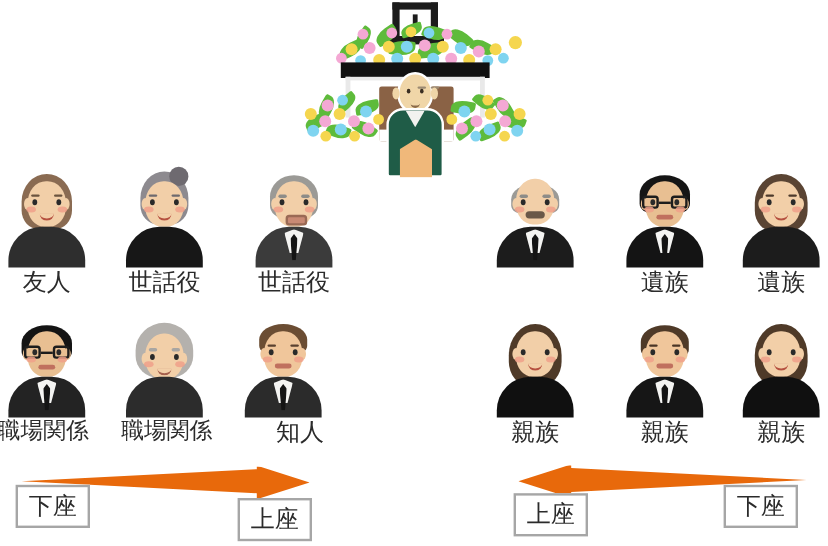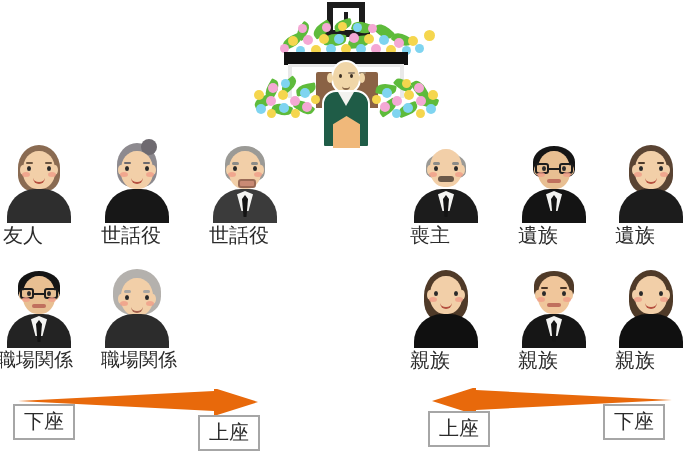--- a/index.html
+++ b/index.html
@@ -94,21 +94,21 @@
   .p-mouth{position:absolute;left:30px;top:33px;width:12px;height:4px;}
   .p-body{position:absolute;left:4px;top:44px;width:64px;height:34px;border-radius:28px 28px 0 0;}
   .p-shirt{position:absolute;left:28px;top:46px;width:16px;height:20px;background:#f4f4f2;clip-path:polygon(50% 0,100% 16%,72% 100%,28% 100%,0 16%);}
   .p-tie{position:absolute;left:33px;top:50px;width:6px;height:22px;background:#141414;clip-path:polygon(50% 0,100% 18%,74% 100%,26% 100%,0 18%);}
   .p-glasses{position:absolute;top:18px;left:17px;width:38px;height:12px;}
   .p-glasses i{position:absolute;top:0;width:14px;height:11px;border:2px solid #1d1d1d;border-radius:3px;box-sizing:border-box;}
   .p-glasses i:first-child{left:0;} .p-glasses i:last-child{right:0;}
   .p-glasses b{position:absolute;left:14px;top:5px;width:10px;height:2px;background:#1d1d1d;}
 
   .p-label{
-    font-size:20px;color:#2b2b2b;line-height:1;
+    text-align:center;font-size:20px;color:#2b2b2b;line-height:1;
     margin-top:2px;white-space:nowrap;
   }
 
   
   .arrow{position:absolute;height:30px;}
   .arrow svg{display:block;}
 
   .seatbox{
     position:absolute;border:2px solid #a6a6a6;background:#ffffff;
     font-size:20px;color:#2b2b2b;line-height:1;
@@ -302,21 +302,20 @@
       <div class="p-brow" style="left:42px;background:#8d8c88;height:3px;"></div>
       <div class="p-eye" style="left:24px;"></div>
       <div class="p-eye" style="left:44px;"></div>
       <div class="p-cheek" style="left:19px;"></div>
       <div class="p-cheek" style="left:45px;"></div>
       <div class="p-mouth" style="left:28px;top:31px;width:16px;height:6px;background:#6a5848;border-radius:3px;"></div>
       <div class="p-body" style="background:#1c1c1c;"></div>
       <div class="p-shirt"></div>
       <div class="p-tie"></div>
     </div>
-    <div class="p-label">喪主</div>
   </div>
 
   <div class="person" style="left:518px;top:145px;">
     <div class="fig">
       <div class="p-hair" style="left:15px;top:1px;width:42px;height:32px;background:#151515;border-radius:50% 50% 26% 26%;"></div>
       <div class="p-head" style="background:#e8bf92;"></div>
       <div class="p-ear" style="left:16px;background:#e8bf92;"></div>
       <div class="p-ear" style="right:16px;background:#e8bf92;"></div>
       <div class="p-eye" style="left:24px;"></div>
       <div class="p-eye" style="left:44px;"></div>
@@ -387,20 +386,39 @@
       <div class="p-eye" style="left:24px;top:25px;"></div>
       <div class="p-eye" style="left:44px;top:25px;"></div>
       <div class="p-cheek" style="left:19px;top:31px;"></div>
       <div class="p-cheek" style="left:45px;top:31px;"></div>
       <div class="p-mouth" style="left:30px;top:37px;width:12px;height:4px;border-bottom:2px solid #a5604d;border-radius:0 0 10px 10px;"></div>
       <div class="p-body" style="background:#2c2c2c;"></div>
     </div>
     <div class="p-label" style="font-size:19px;">職場関係</div>
   </div>
 
+  <div class="person" style="left:200px;top:270px;">
+    <div class="fig">
+      <div class="p-hair" style="left:16px;top:0px;width:40px;height:26px;background:#6b4d33;border-radius:50% 50% 30% 30%;"></div>
+      <div class="p-head" style="background:#f0c69b;"></div>
+      <div class="p-ear" style="left:17px;background:#f0c69b;"></div>
+      <div class="p-ear" style="right:17px;background:#f0c69b;"></div>
+      <div class="p-brow" style="left:23px;background:#5a4130;"></div>
+      <div class="p-brow" style="left:42px;background:#5a4130;"></div>
+      <div class="p-eye" style="left:24px;"></div>
+      <div class="p-eye" style="left:44px;"></div>
+      <div class="p-cheek" style="left:19px;"></div>
+      <div class="p-cheek" style="left:45px;"></div>
+      <div class="p-mouth" style="left:29px;top:33px;width:14px;height:4px;background:#c0705e;border-radius:3px;"></div>
+      <div class="p-body" style="background:#2b2b2b;"></div>
+      <div class="p-shirt"></div>
+      <div class="p-tie"></div>
+    </div>
+    <div class="p-label" style="margin-left:28px;">知人</div>
+  </div>
 
   <div class="person" style="left:410px;top:270px;">
     <div class="fig">
       <div class="p-hair" style="left:14px;top:0px;width:44px;height:52px;background:#4f3a28;border-radius:50% 50% 40% 40%;"></div>
       <div class="p-head" style="background:#f2cfa8;"></div>
       <div class="p-ear" style="left:17px;background:#f2cfa8;"></div>
       <div class="p-ear" style="right:17px;background:#f2cfa8;"></div>
       <div class="p-eye" style="left:24px;"></div>
       <div class="p-eye" style="left:44px;"></div>
       <div class="p-cheek" style="left:19px;"></div>

